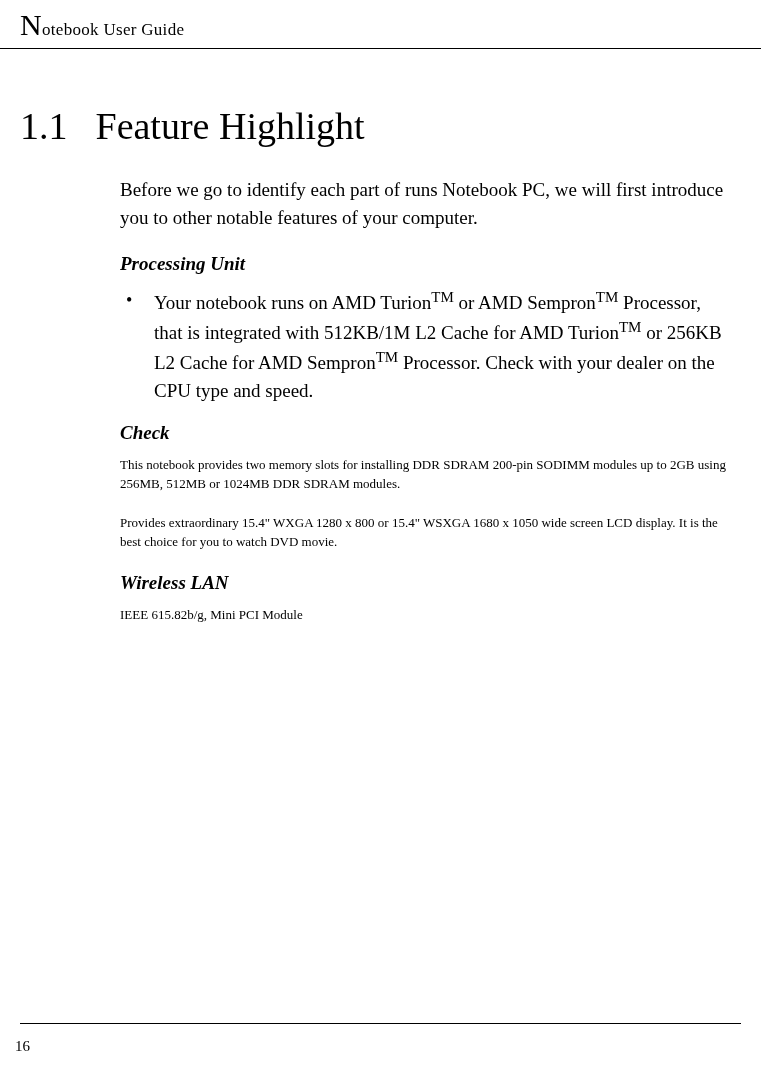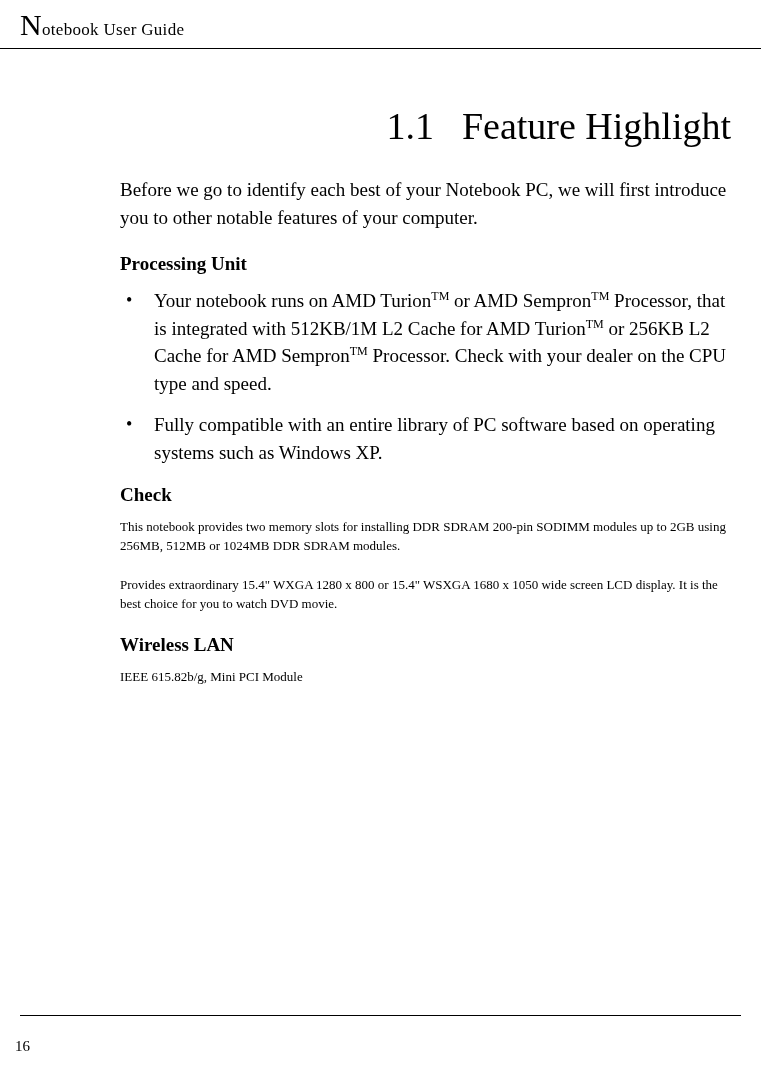--- a/index.html
+++ b/index.html
@@ -31,37 +31,37 @@
     }
     .content {
       padding: 55px 30px 0px 30px;
     }
     .section-heading {
       font-family: Garamond, 'Times New Roman', serif;
       font-size: 38px;
       font-weight: normal;
       margin-bottom: 28px;
       margin-left: -10px;
-      text-align: right;
     }
     .section-heading .num {
       margin-right: 28px;
     }
     .body-content {
       margin-left: 90px;
       margin-right: 0px;
     }
     .intro-para {
       font-size: 19px;
       line-height: 1.45;
       margin-bottom: 22px;
     }
     .sub-heading {
       font-size: 19px;
       font-weight: bold;
+      font-style: italic;
       margin-bottom: 12px;
       margin-top: 6px;
     }
     .bullet-list {
       list-style: none;
       margin-bottom: 18px;
     }
     .bullet-list li {
       position: relative;
       padding-left: 34px;
@@ -70,61 +70,60 @@
       margin-bottom: 14px;
     }
     .bullet-list li::before {
       content: "•";
       position: absolute;
       left: 6px;
       top: 0;
       font-size: 18px;
     }
     .superscript {
-      font-size: 12px;
+      font-size: 15px;
       vertical-align: super;
     }
     .para {
       font-size: 13px;
       line-height: 1.45;
       margin-bottom: 20px;
     }
     .page-footer {
       position: absolute;
       bottom: 24px;
       left: 0;
       right: 0;
       border-top: 1px solid #000000;
       margin: 0 20px;
-      padding-top: 22px;
+      padding-top: 14px;
     }
     .page-number {
       font-size: 15px;
       margin-left: -5px;
     }
   </style>
 </head>
 <body>
 
 <div class="page-header">
   <div class="header-title"><span class="big-n">N</span><span>otebook User Guide</span></div>
 </div>
 
 <div class="content">
   <h1 class="section-heading">
     <span class="num">1.1</span><span>Feature Highlight</span>
   </h1>
 
   <div class="body-content">
-    <p class="intro-para">Before we go to identify each best of your Notebook PC, we will first introduce you to other notable features of your computer.</p>
+    <p class="intro-para">Before we go to identify each part of runs Notebook PC, we will first introduce you to other notable features of your computer.</p>
 
     <div class="sub-heading">Processing Unit</div>
     <ul class="bullet-list">
       <li><span>Your notebook runs on AMD Turion</span><span class="superscript">TM</span><span> or AMD Sempron</span><span class="superscript">TM</span><span> Processor, that is integrated with 512KB/1M L2 Cache for AMD Turion</span><span class="superscript">TM</span><span>  or 256KB L2 Cache for AMD Sempron</span><span class="superscript">TM</span><span> Processor. Check with your dealer on the CPU type and speed.</span></li>
-      <li>Fully compatible with an entire library of PC software based on operating systems such as Windows XP.</li>
     </ul>
 
     <div class="sub-heading">Check</div>
     <p class="para">This notebook provides two memory slots for installing DDR SDRAM 200-pin SODIMM modules up to 2GB using 256MB, 512MB or 1024MB DDR SDRAM modules.</p>
 
     <p class="para">Provides extraordinary 15.4" WXGA 1280 x 800  or 15.4" WSXGA 1680 x 1050 wide screen LCD display. It is the best choice for you to watch DVD movie.</p>
 
     <div class="sub-heading">Wireless LAN</div>
     <p class="para">IEEE 615.82b/g, Mini PCI Module</p>
 

